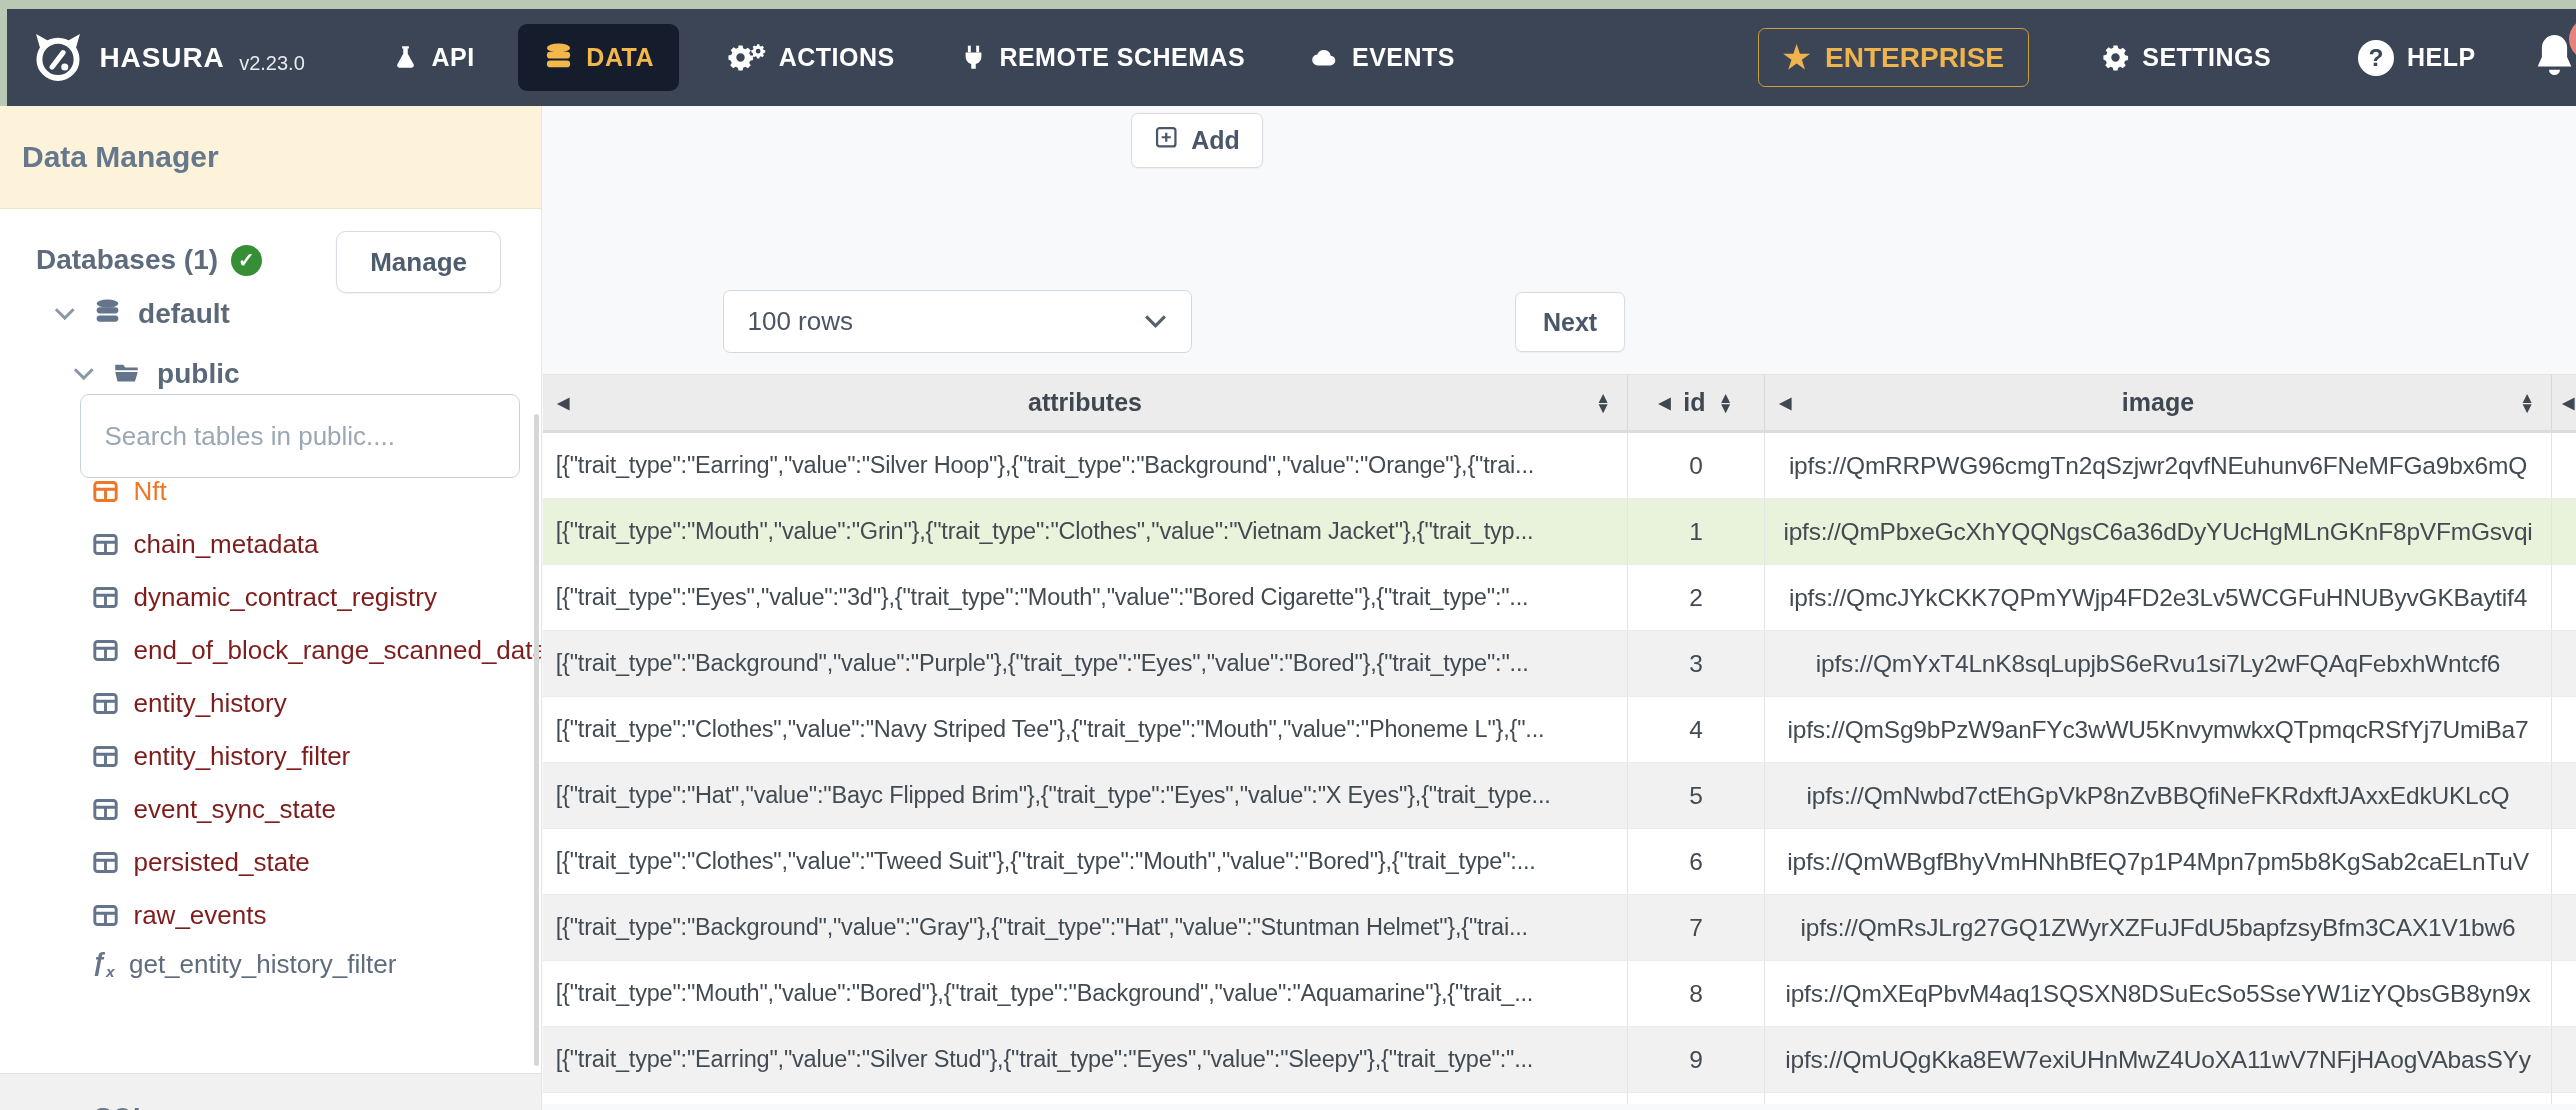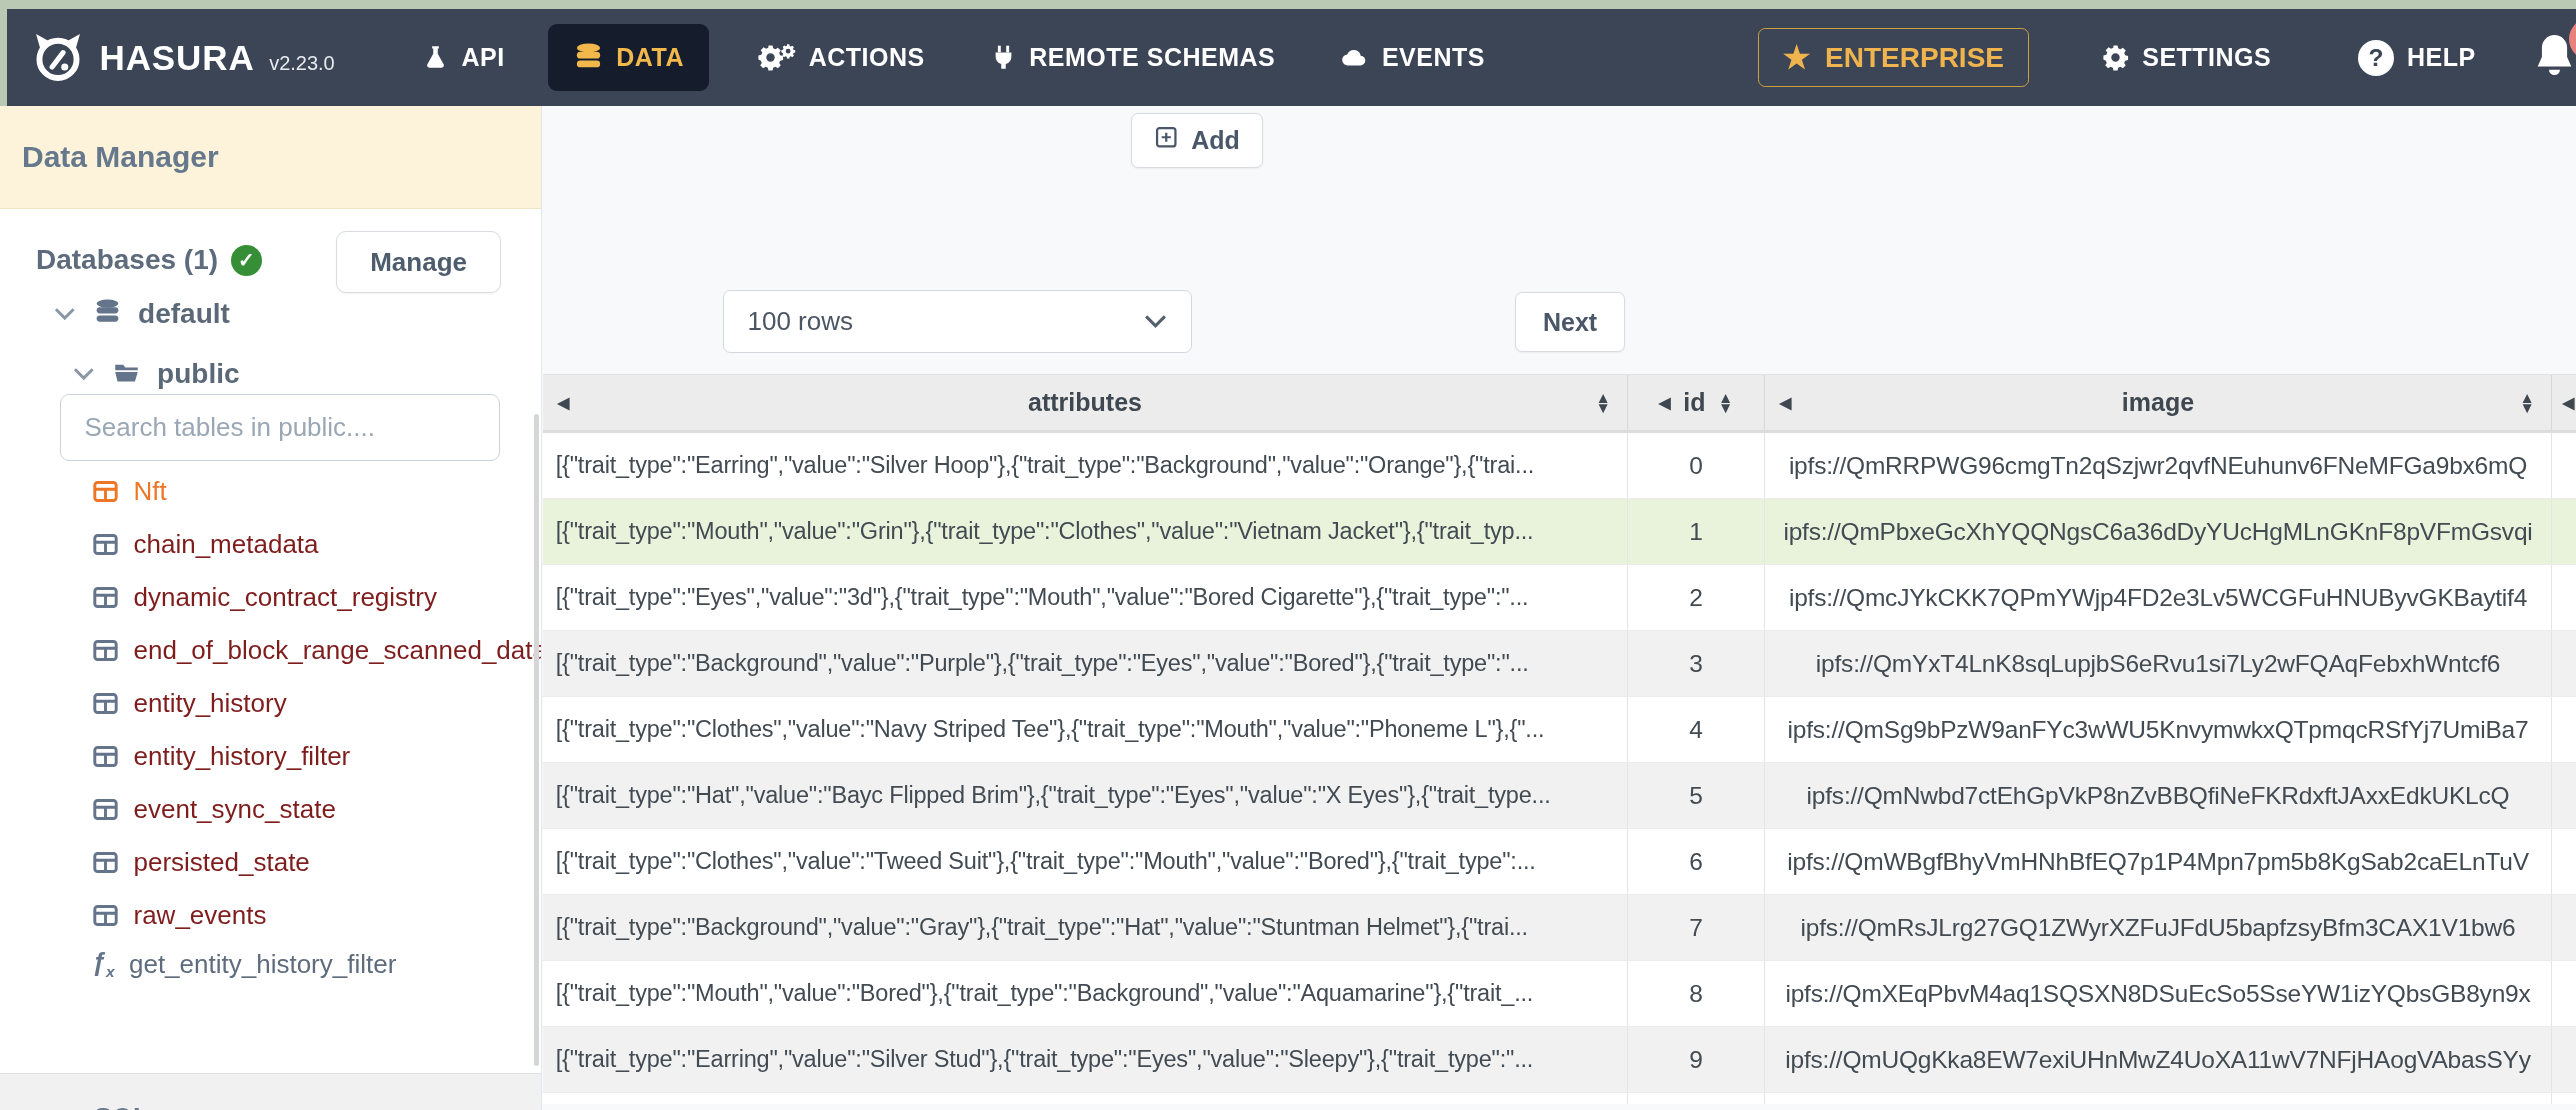--- a/index.html
+++ b/index.html
@@ -6,21 +6,21 @@
   *{box-sizing:border-box;}
   #app{position:relative;width:2576px;height:1110px;overflow:hidden;
        font-family:"Liberation Sans",sans-serif;background:#f8f9fa;}
 
   
   .top-strip{position:absolute;top:0;left:0;width:2576px;height:9px;background:#b9c9b3;}
   .nav-left-sliver{position:absolute;top:9px;left:0;width:7.2px;height:97px;background:#b9c9b3;z-index:6;}
   .navbar{position:absolute;top:9px;left:0;width:2576px;height:97px;background:#3b4556;
           display:flex;align-items:center;overflow:hidden;z-index:5;}
   .brand{display:flex;align-items:center;margin-left:31px;}
-  .brand-name{color:#ffffff;font-weight:700;font-size:35px;letter-spacing:0.9px;margin-left:14.5px;}
+  .brand-name{color:#ffffff;font-weight:700;font-size:28px;letter-spacing:0.9px;margin-left:14.5px;}
   .brand-version{color:#e7eaee;font-size:20px;margin-left:14.5px;margin-top:12.7px;font-weight:400;}
   .nav-item{display:flex;align-items:center;gap:12.7px;color:#ffffff;font-weight:700;
             font-size:25px;letter-spacing:0.5px;cursor:pointer;white-space:nowrap;}
   .nav-item .nicon{display:flex;align-items:center;}
   .ni-api{margin-left:87px;}
   .nav-item-active{background:#151d2c;border-radius:9px;padding:18px 25px;color:#f2b84b;margin-left:43px;}
   .ni-actions{margin-left:47px;}
   .ni-remote{margin-left:65px;}
   .ni-events{margin-left:63px;}
   .nav-right{margin-left:auto;display:flex;align-items:center;}
@@ -47,21 +47,21 @@
   .check-circle{width:31px;height:31px;border-radius:50%;background:#368f36;color:#fff;
                 display:flex;align-items:center;justify-content:center;font-size:20px;font-weight:700;}
   .manage-btn{position:absolute;top:125px;right:40px;background:#fff;border:0.9px solid #d9dde2;
               border-radius:10px;padding:14.5px 33px;font-weight:700;font-size:26px;color:#4e5d6e;
               box-shadow:0 0.9px 1.8px rgba(0,0,0,.06);cursor:pointer;}
   .tree-row{position:absolute;display:flex;align-items:center;gap:16.3px;}
   .tree-default{top:192px;left:53px;}
   .tree-public{top:252px;left:72px;}
   .tree-label{font-size:28px;font-weight:700;color:#5a6878;}
   .chev{display:flex;align-items:center;color:#8a97a5;}
-  .search-box{position:absolute;top:288px;left:60px;width:440px;height:67px;border:0.9px solid #c9d2da;
+  .search-box{position:absolute;top:288px;left:80px;width:440px;height:84px;border:0.9px solid #c9d2da;
               border-radius:9px;background:#fff;padding:0 23.5px;font-size:26px;color:#44505e;
               font-family:"Liberation Sans",sans-serif;outline:none;}
   .search-box::placeholder{color:#9aa7b5;}
   .table-list{position:absolute;top:359px;left:92px;right:18px;display:flex;flex-direction:column;}
   .table-item{height:53px;display:flex;align-items:center;gap:14.5px;font-size:26px;color:#7f1d1d;cursor:pointer;white-space:nowrap;}
   .table-item .ticon{color:#64748b;display:flex;align-items:center;}
   .table-item.active{color:#ed7627;}
   .table-item.active .ticon{color:#ed7627;}
   .fn-item{position:absolute;top:832px;left:92px;height:53px;display:flex;align-items:center;gap:14.5px;
            font-size:26px;color:#5f6c7d;cursor:pointer;}

